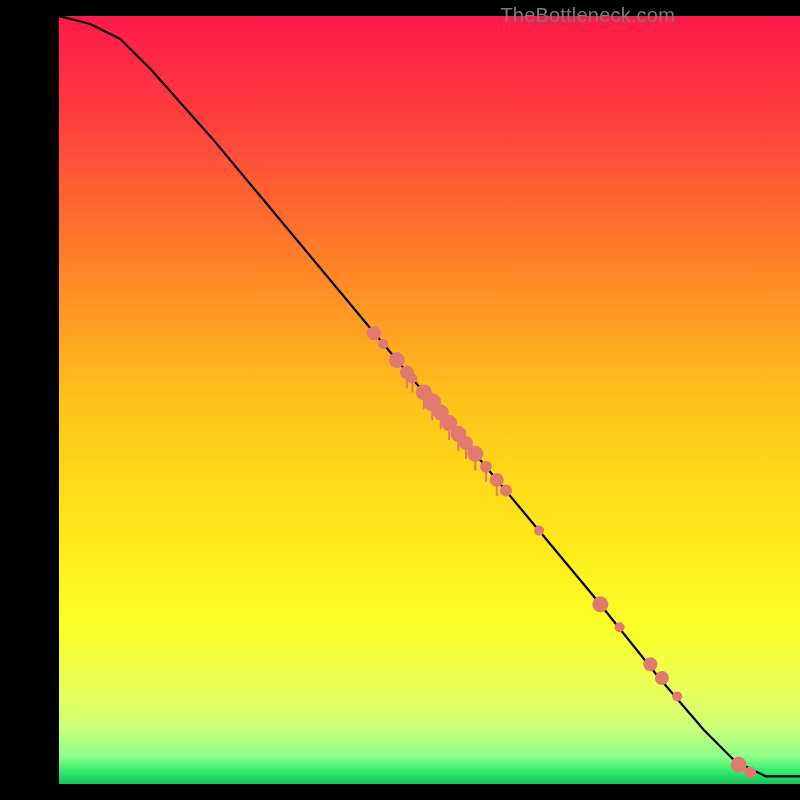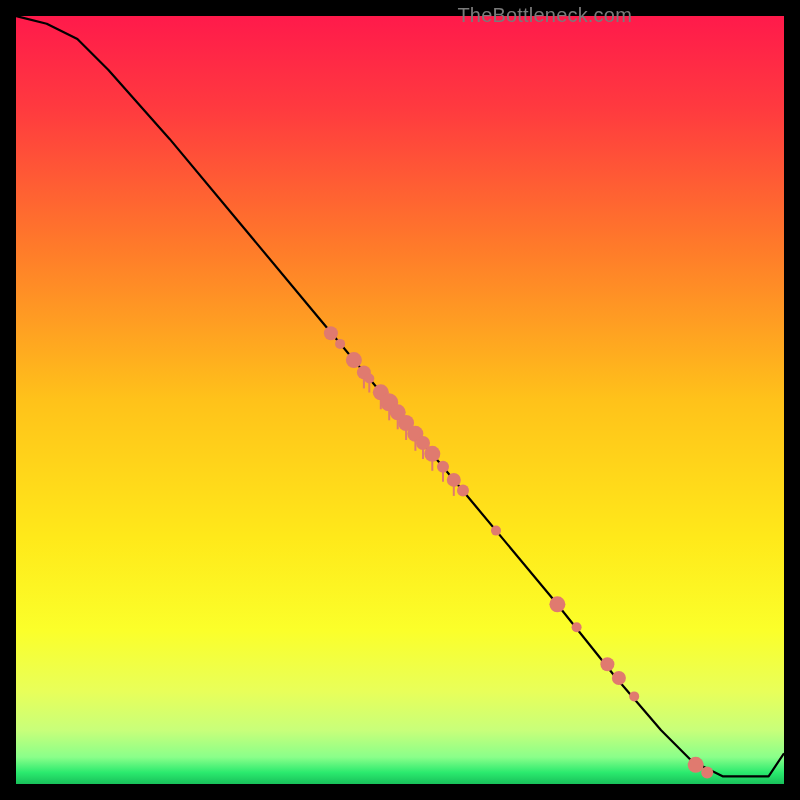--- a/index.html
+++ b/index.html
@@ -7,20 +7,21 @@
     padding: 0;
     width: 800px;
     height: 800px;
     background: #000;
     overflow: hidden;
   }
   .stage {
     position: relative;
     width: 644px;
     height: 800px;
+    margin-left: 43px;
   }
   svg {
     position: absolute;
     top: 0;
     left: 0;
   }
   .watermark {
     position: absolute;
     top: 4px;
     right: 12px;

